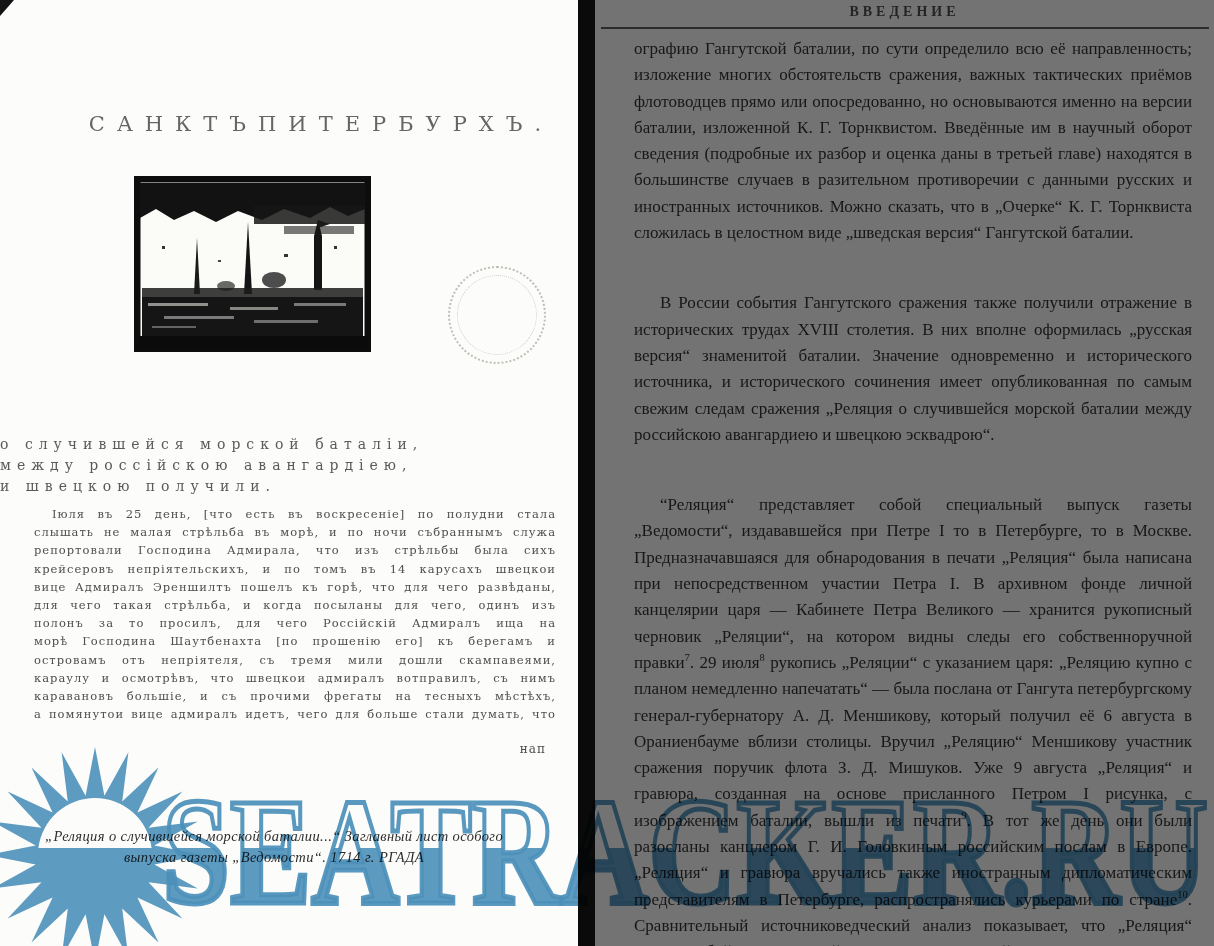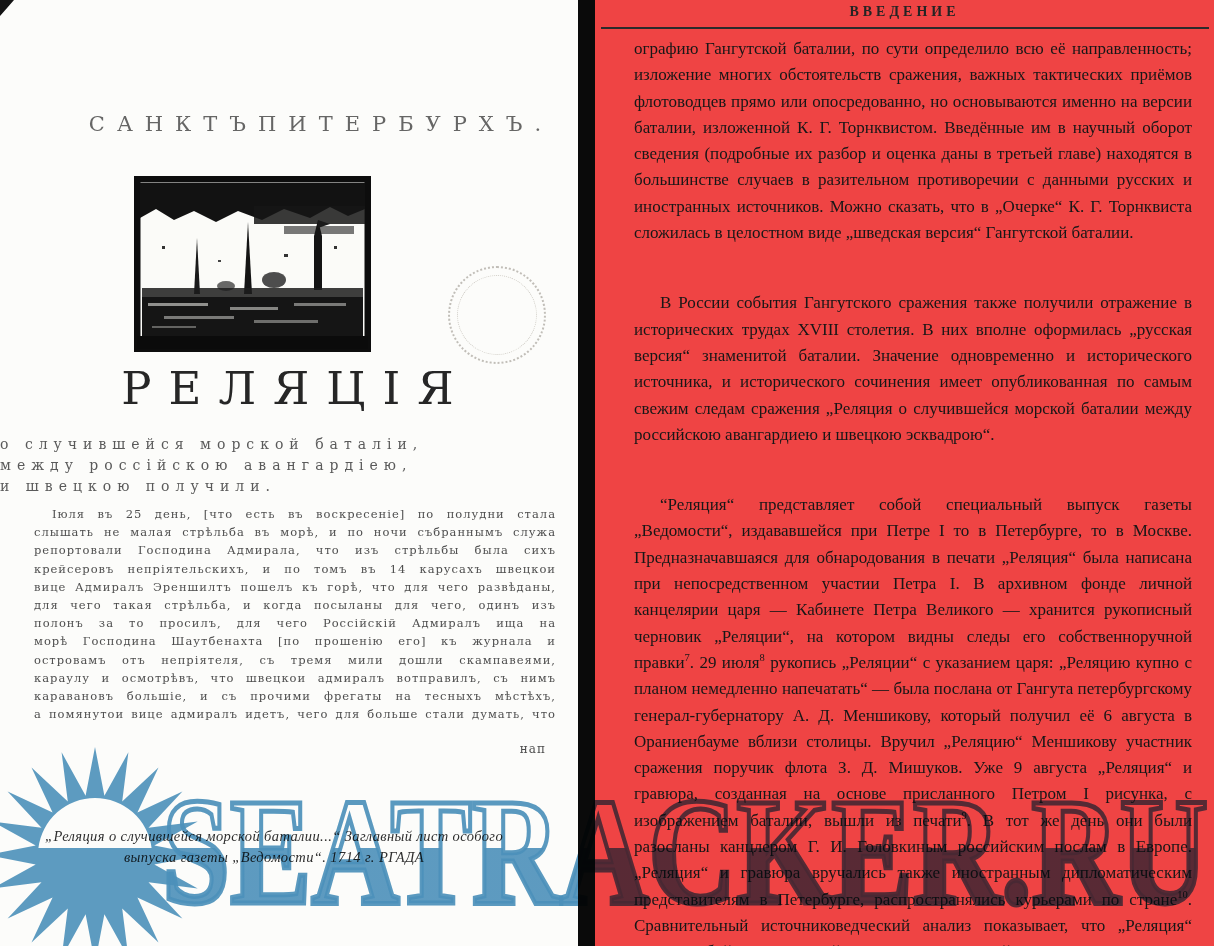--- a/index.html
+++ b/index.html
@@ -60,21 +60,21 @@
   .caption{
     position:absolute;top:826px;left:18px;width:512px;text-align:center;
     font-style:italic;font-size:14.5px;color:#2f2f2f;line-height:21px;
     letter-spacing:.4px;
   }
   
   .gutter{position:absolute;left:578px;top:0;width:17px;height:946px;background:#0a0a0a;}
   
   .page-right{
     position:absolute;left:595px;top:0;width:619px;height:946px;
-    background:#ef4444;
+    background:#737373;
   }
   .rp-header{
     position:absolute;top:4px;left:0;width:619px;text-align:center;
     font-size:14px;font-weight:700;color:#242424;letter-spacing:4px;
   }
   .rp-rule{
     position:absolute;top:27px;left:6px;width:608px;height:0;
     border-top:2px solid #2b2b2b;
   }
   .rp-body{
@@ -123,37 +123,36 @@
       <rect x="28" y="70" width="3" height="3" fill="#333"></rect>
       <rect x="150" y="78" width="4" height="3" fill="#333"></rect>
       <rect x="200" y="70" width="3" height="3" fill="#333"></rect>
       <rect x="84" y="84" width="3" height="2" fill="#444"></rect>
     </svg>
 
     <div class="stamp">
       <div class="stamp-inner"></div>
     </div>
 
-    <div class="rel-title">РЕЛЯЦІЯ</div>
 
     <div class="rel-sub">
         <div>о случившейся морской баталіи,</div>
         <div>между россійскою авангардіею,</div>
         <div>и швецкою получили.</div>
       </div>
 
     <div class="old-body">
         <div class="old-line">Іюля въ 25 день, [что есть въ воскресеніе] по полудни стала</div>
         <div class="old-line">слышать не малая стрѣльба въ морѣ, и по ночи събраннымъ служа</div>
         <div class="old-line">репортовали Господина Адмирала, что изъ стрѣльбы была сихъ</div>
         <div class="old-line">крейсеровъ непріятельскихъ, и по томъ въ 14 карусахъ швецкои</div>
         <div class="old-line">вице Адмиралъ Эреншилтъ пошелъ къ горѣ, что для чего развѣданы,</div>
         <div class="old-line">для чего такая стрѣльба, и когда посыланы для чего, одинъ изъ</div>
         <div class="old-line">полонъ за то просилъ, для чего Россійскій Адмиралъ ища на</div>
-        <div class="old-line">морѣ Господина Шаутбенахта [по прошенію его] къ журнала и</div>
+        <div class="old-line">морѣ Господина Шаутбенахта [по прошенію его] къ берегамъ и</div>
         <div class="old-line">островамъ отъ непріятеля, съ тремя мили дошли скампавеями,</div>
         <div class="old-line">караулу и осмотрѣвъ, что швецкои адмиралъ вотправилъ, съ нимъ</div>
         <div class="old-line">каравановъ большіе, и съ прочими фрегаты на тесныхъ мѣстѣхъ,</div>
         <div class="old-line">а помянутои вице адмиралъ идетъ, чего для больше стали думать, что</div>
       </div>
 
     <div class="catchword">нап</div>
 
     <div class="caption">
         <div>„Реляция о случившейся морской баталии...“ Заглавный лист особого</div>

